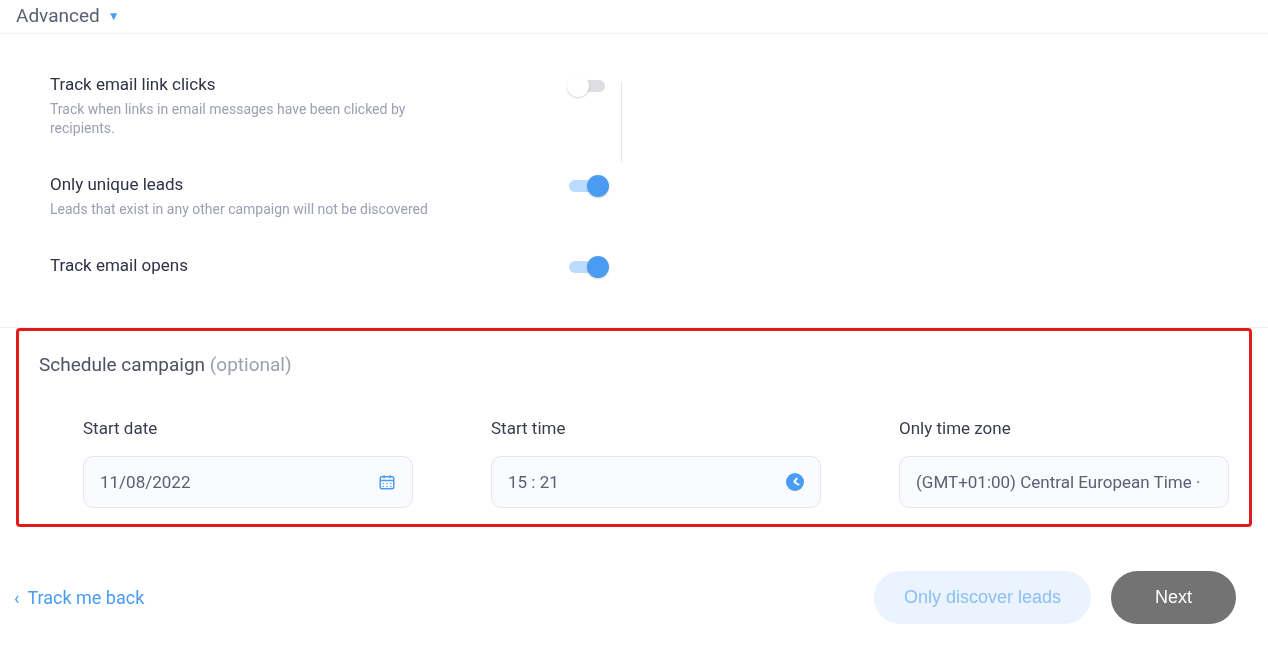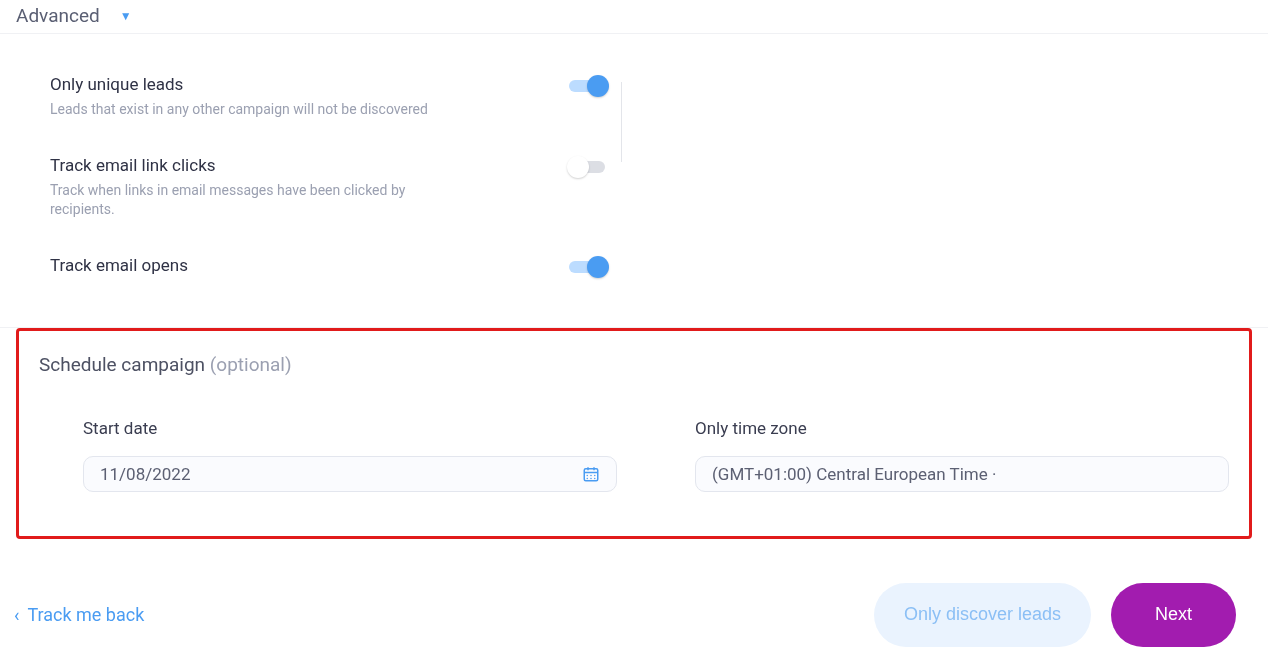--- a/index.html
+++ b/index.html
@@ -8,21 +8,21 @@
     font-family: -apple-system, BlinkMacSystemFont, "Segoe UI", Roboto, sans-serif;
     color: #2b2d42;
     background: #fff;
     width: 1268px;
   }
   .wrap { padding: 0 16px; }
 
   .advanced-header {
     display: flex;
     align-items: center;
-    gap: 20px;
+    gap: 8px;
     padding: 4px 0 6px 0;
     font-size: 19px;
     color: #5a5f73;
     cursor: pointer;
   }
   .advanced-header .chev {
     color: #4a9cf2;
     font-size: 12px;
   }
 
@@ -83,21 +83,21 @@
     box-shadow: 0 1px 2px rgba(0,0,0,.18);
   }
   .toggle.on { background: #bcdcff; }
   .toggle.on .knob { right: -4px; background: #4a9cf2; }
   .toggle.off { background: #dcdee4; }
   .toggle.off .knob { left: -2px; background: #ffffff; }
 
   .schedule-box {
     border: 3.5px solid #e11b1b;
     border-radius: 4px;
-    padding: 22px 20px 44px 20px;
+    padding: 22px 20px 16px 20px;
     margin: 0 16px 0 16px;
   }
   .schedule-heading {
     font-size: 19px;
     color: #4d5163;
     margin-bottom: 42px;
   }
   .schedule-heading .opt { color: #9ba0b1; }
 
   .schedule-row {
@@ -110,21 +110,21 @@
     color: #3a3d50;
     margin-bottom: 18px;
   }
   .input {
     display: flex;
     align-items: center;
     justify-content: space-between;
     border: 1px solid #e3e6ee;
     background: #fafbfe;
     border-radius: 10px;
-    height: 36px;
+    height: 52px;
     padding: 0 16px;
     font-size: 17px;
     color: #5c6073;
     cursor: pointer;
   }
   .input .icon { color: #4a9cf2; display:flex; align-items:center; }
   .input .clock {
     width: 18px; height: 18px; border-radius:50%;
     background:#4a9cf2; position:relative;
   }
@@ -141,66 +141,66 @@
     justify-content: space-between;
     padding: 44px 32px 12px 14px;
   }
   .back-link {
     display:flex; align-items:center; gap:8px;
     color:#4a9cf2; font-size:18px; cursor:pointer;
   }
   .back-link .arr { font-size: 18px; }
   .footer-right { display:flex; gap:20px; }
   .btn {
-    height: 64px;
+    height: 53px;
     border-radius: 999px;
     display:flex; align-items:center; justify-content:center;
     font-size: 18px;
     cursor:pointer;
     padding: 0 30px;
     border:none;
   }
   .btn-ghost {
     background:#eaf3fe; color:#8bbff5;
   }
   .btn-primary {
-    background:#a21caf; color:#fff; padding: 0 44px;
+    background:#737373; color:#fff; padding: 0 44px;
   }
 </style>
 </head>
 <body>
 
 <div class="wrap">
   <div class="advanced-header">
     <span>Advanced</span>
     <span class="chev">▼</span>
   </div>
 </div>
 <div class="divider"></div>
 
 <div class="wrap">
   <div class="settings-area">
     <div class="vline"></div>
 
     <div class="setting-row">
       <div class="setting-text">
+        <div class="setting-title">Track email link clicks</div>
+        <div class="setting-desc">Track when links in email messages have been clicked by recipients.</div>
+      </div>
+      <div class="toggle off">
+          <div class="knob"></div>
+        </div>
+    </div>
+
+    <div class="setting-row">
+      <div class="setting-text">
         <div class="setting-title">Only unique leads</div>
         <div class="setting-desc">Leads that exist in any other campaign will not be discovered</div>
       </div>
       <div class="toggle on">
-          <div class="knob"></div>
-        </div>
-    </div>
-
-    <div class="setting-row">
-      <div class="setting-text">
-        <div class="setting-title">Track email link clicks</div>
-        <div class="setting-desc">Track when links in email messages have been clicked by recipients.</div>
-      </div>
-      <div class="toggle off">
           <div class="knob"></div>
         </div>
     </div>
 
     <div class="setting-row">
       <div class="setting-text">
         <div class="setting-title">Track email opens</div>
       </div>
       <div class="toggle on">
           <div class="knob"></div>
@@ -231,20 +231,29 @@
             <line x1="12" y1="14" x2="12" y2="14" stroke-linecap="round"></line>
             <line x1="17" y1="14" x2="17" y2="14" stroke-linecap="round"></line>
             <line x1="7" y1="18" x2="7" y2="18" stroke-linecap="round"></line>
             <line x1="12" y1="18" x2="12" y2="18" stroke-linecap="round"></line>
             <line x1="17" y1="18" x2="17" y2="18" stroke-linecap="round"></line>
           </svg>
         </span>
       </div>
     </div>
     <div class="field">
+      <div class="field-label">Start time</div>
+      <div class="input">
+        <span>15 : 21</span>
+        <span class="icon">
+            <span class="clock"></span>
+          </span>
+      </div>
+    </div>
+    <div class="field">
       <div class="field-label">Only time zone</div>
       <div class="input">
         <span style="white-space:nowrap; overflow:hidden; text-overflow:clip;">(GMT+01:00) Central European Time ·</span>
       </div>
     </div>
   </div>
 </div>
 
 <div class="footer">
   <div class="back-link">

